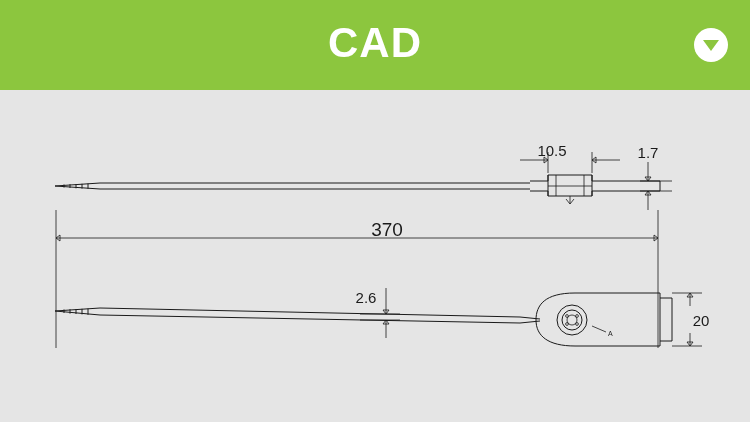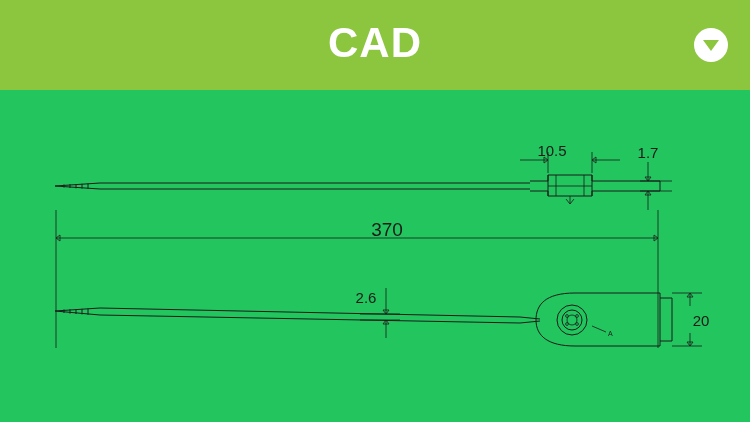--- a/index.html
+++ b/index.html
@@ -10,21 +10,21 @@
     width: 750px;
     height: 422px;
     background: #ffffff;
     font-family: "Liberation Sans", sans-serif;
     overflow: hidden;
   }
   #page {
     position: relative;
     width: 750px;
     height: 422px;
-    background: #22c55e;
+    background: #e5e5e5;
   }
   
   #header {
     position: absolute;
     left: 0;
     top: 0;
     width: 750px;
     height: 90px;
     background: #8cc63e;
     display: flex;

